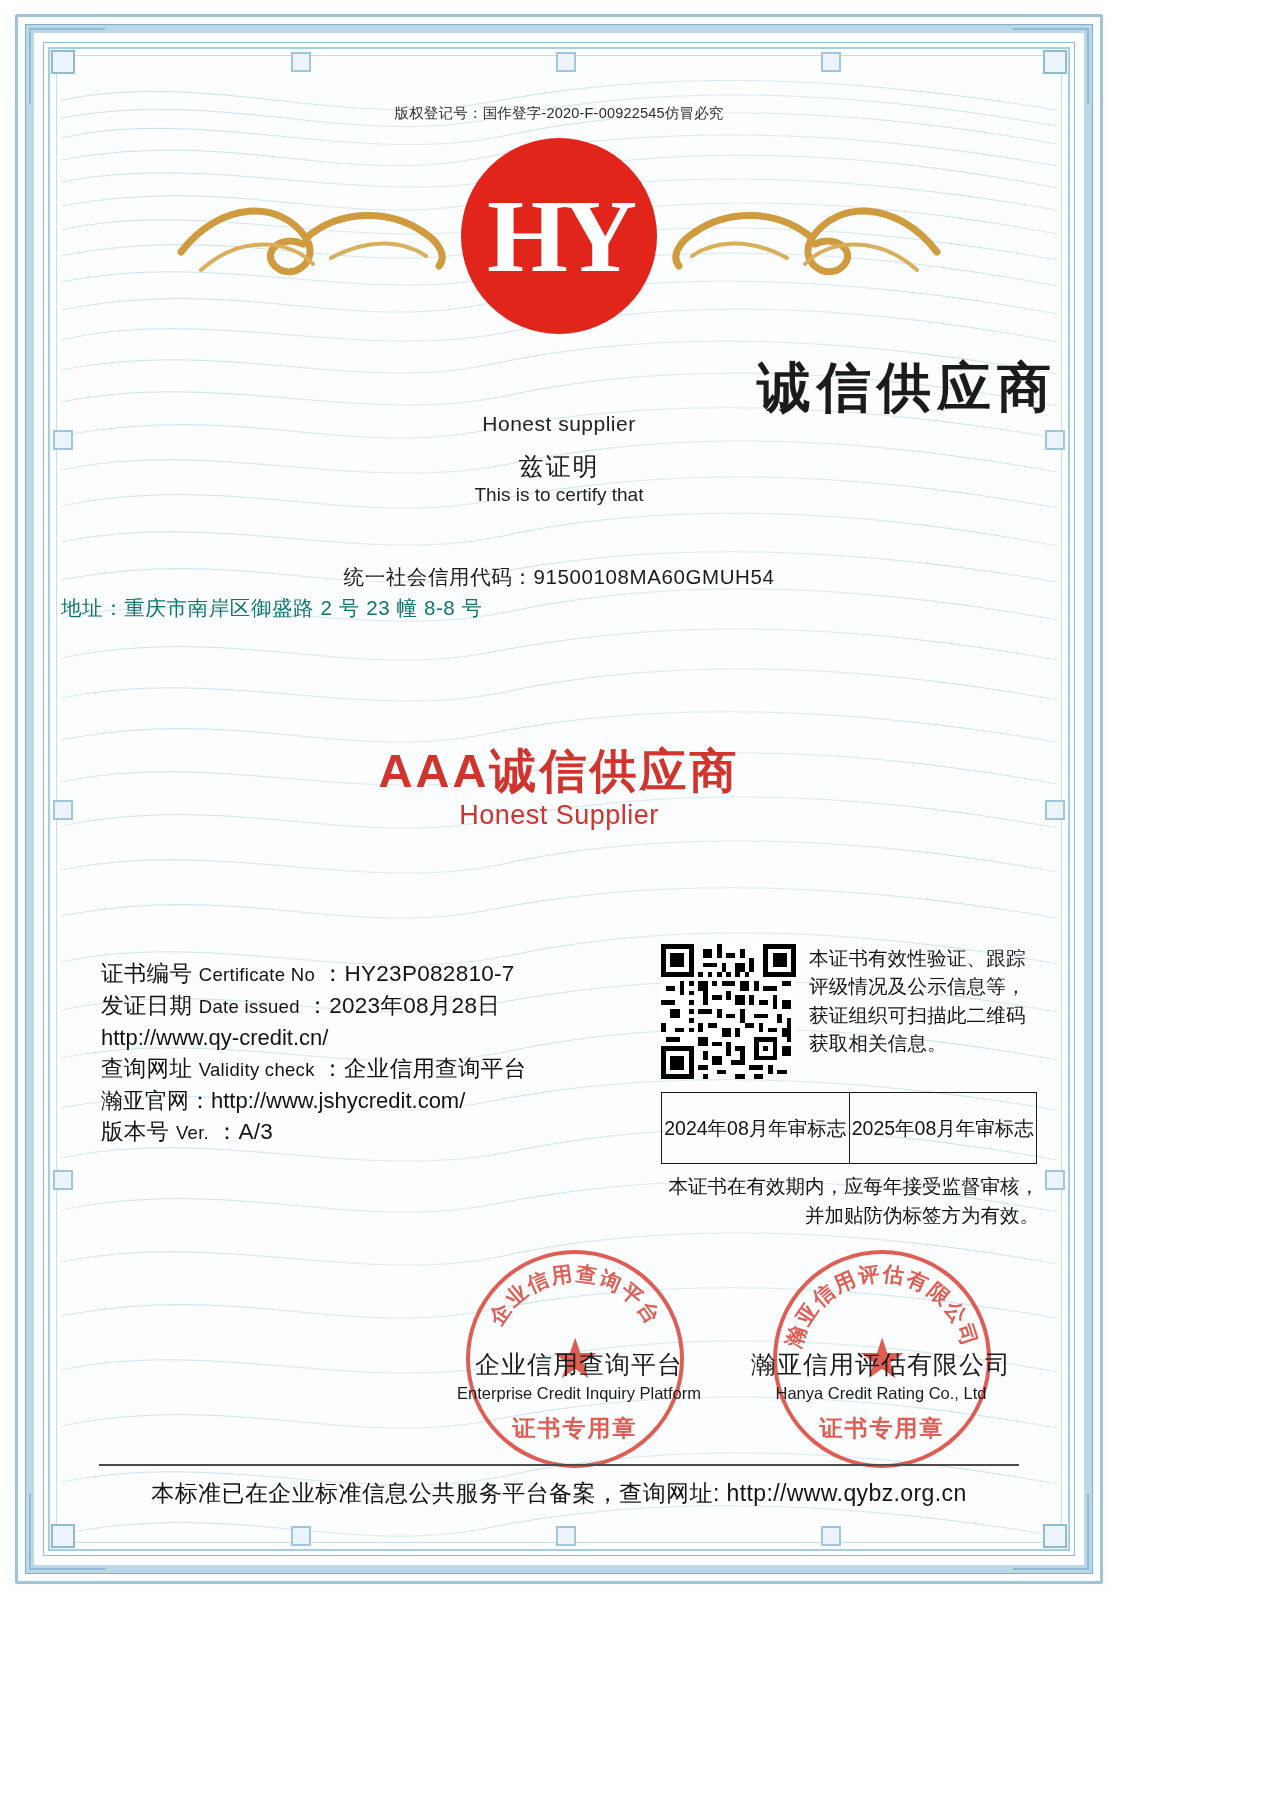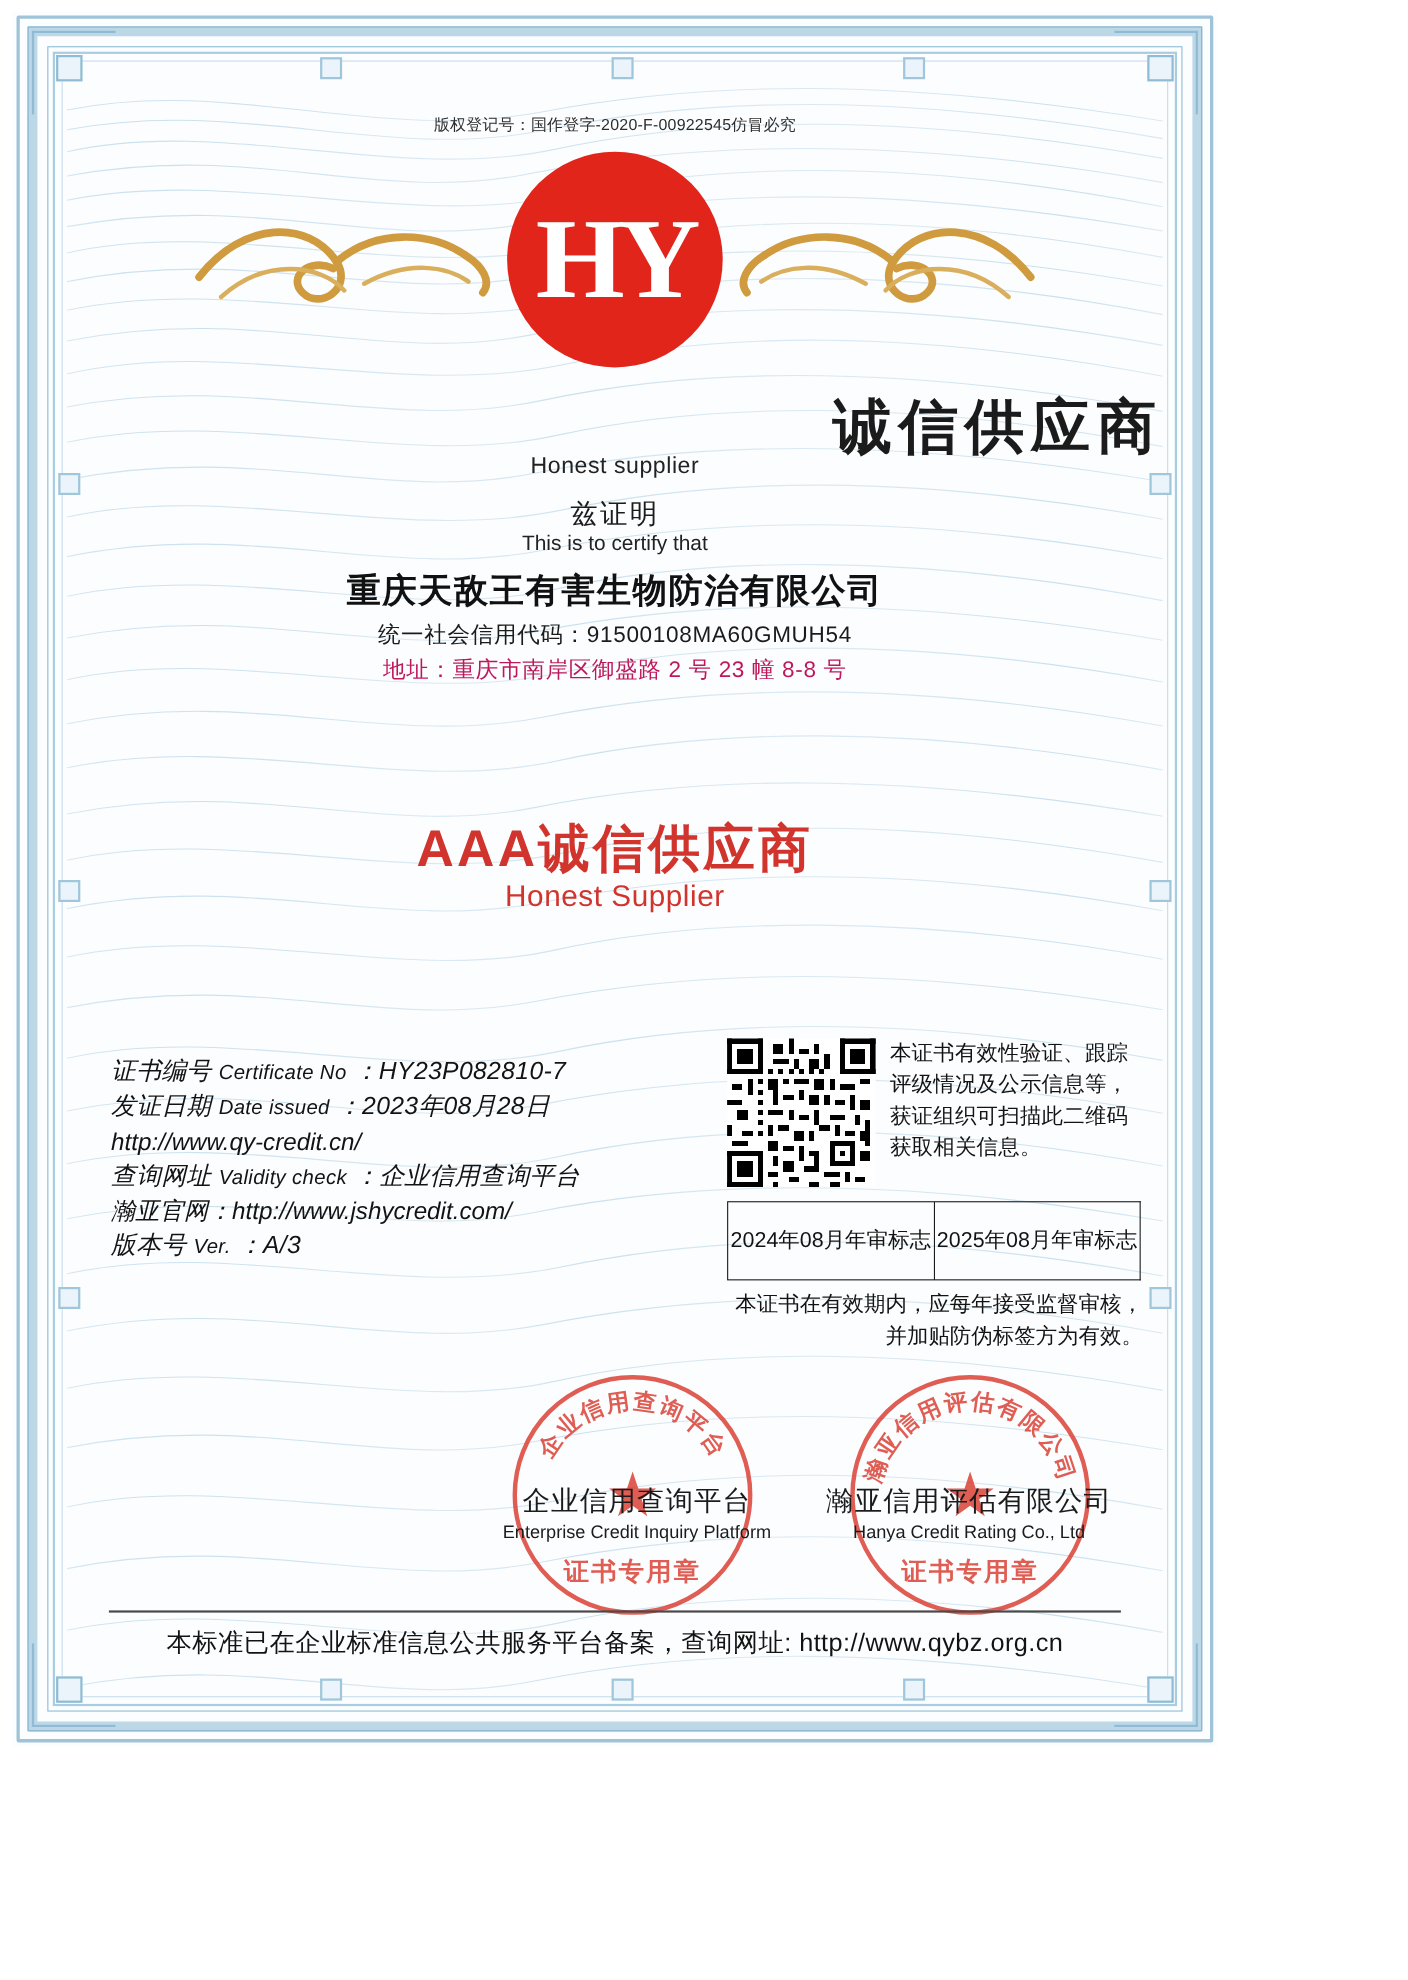--- a/index.html
+++ b/index.html
@@ -202,23 +202,23 @@
     width: 100%;
     text-align: center;
     font-size: 20.5px;
     color: #1b1b1b;
     letter-spacing: .6px;
   }
   .address {
     position: absolute;
     top: 534px;
     width: 100%;
-    text-align: center;
+    text-align: left;
     font-size: 20.5px;
-    color: #be185d;
+    color: #0f766e;
     letter-spacing: .6px;
   }
 
   .award-cn {
     position: absolute;
     top: 680px;
     width: 100%;
     text-align: center;
     font-size: 47px;
     font-weight: 700;
@@ -234,21 +234,20 @@
     color: #d0342c;
     letter-spacing: .5px;
   }
 
   
   .details {
     position: absolute;
     left: 40px;
     top: 898px;
     width: 560px;
-    font-style: italic;
   }
   .details .line {
     font-size: 22.5px;
     color: #131313;
     line-height: 1.42;
     white-space: nowrap;
     letter-spacing: .3px;
   }
   .details .lbl-en { font-size: 18.5px; }
   .details .url { font-size: 22px; letter-spacing: 0; }
@@ -513,21 +512,20 @@
     <div class="logo-wrap">
       <div class="logo-circle">
         <span class="logo-mark">HY</span>
       </div>
     </div>
 
     <div class="title-cn">诚信供应商</div>
     <div class="title-en">Honest supplier</div>
     <div class="certify-cn">兹证明</div>
     <div class="certify-en">This is to certify that</div>
-    <div class="company">重庆天敌王有害生物防治有限公司</div>
     <div class="credit-code">统一社会信用代码：91500108MA60GMUH54</div>
     <div class="address">地址：重庆市南岸区御盛路 2 号 23 幢 8-8 号</div>
 
     <div class="award-cn">AAA诚信供应商</div>
     <div class="award-en">Honest Supplier</div>
 
     <div class="details">
       <div class="line">
         <span>证书编号</span>
         <span class="lbl-en">Certificate No</span>

